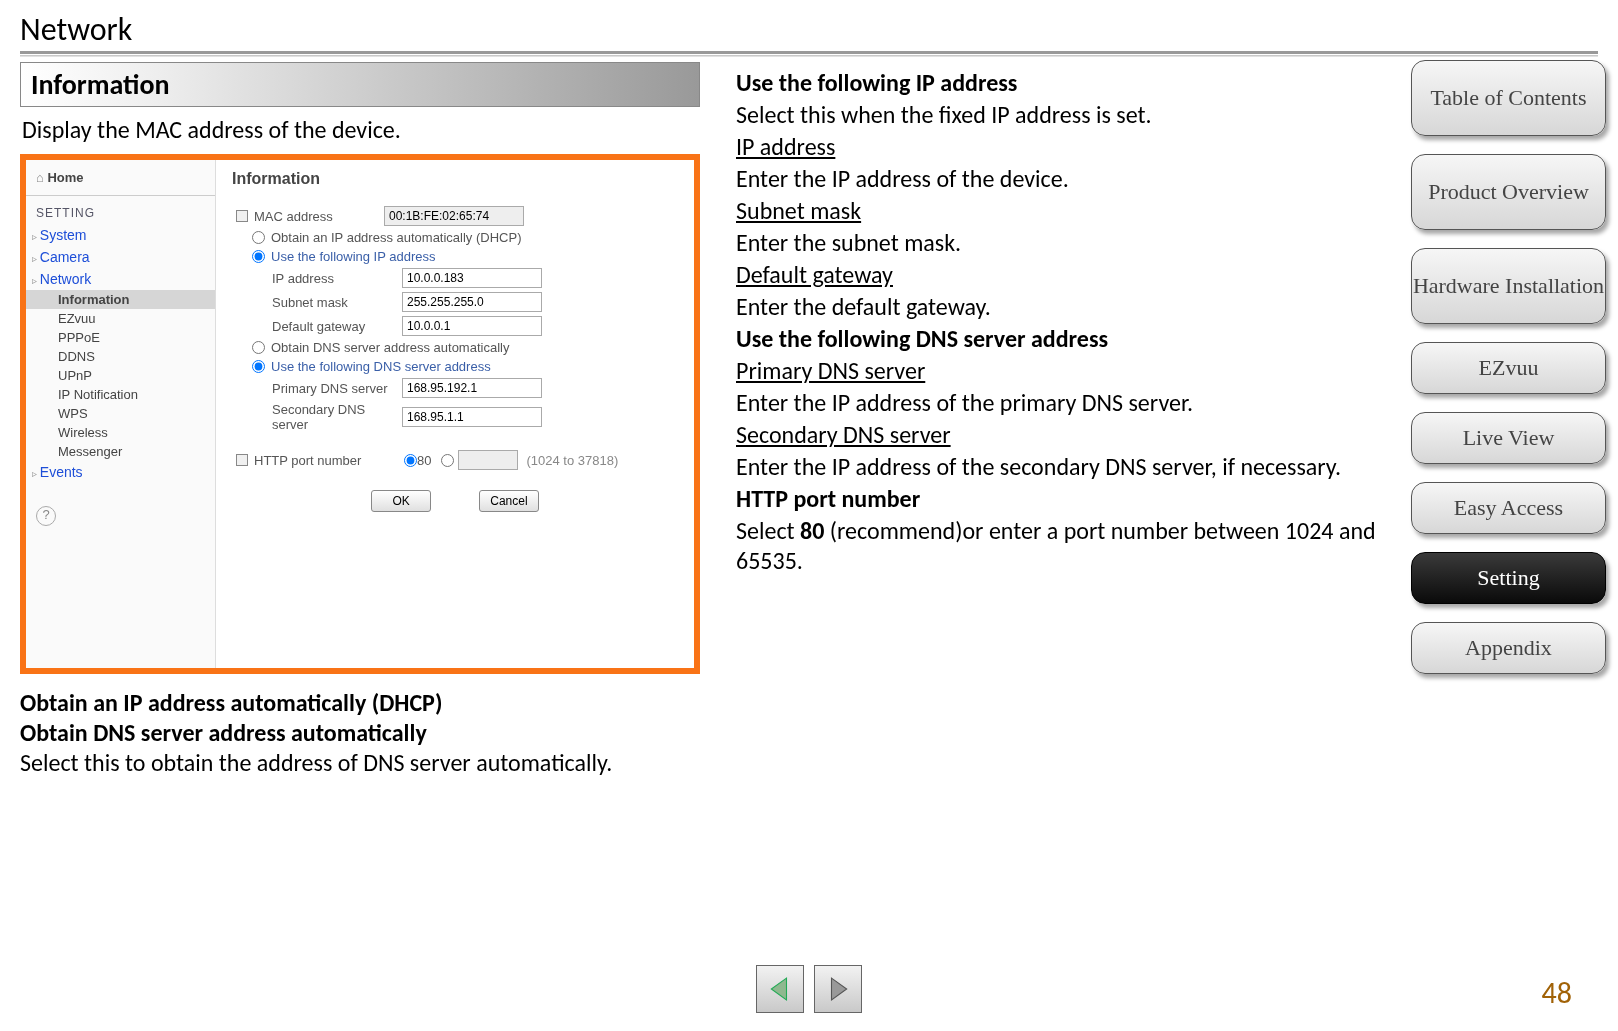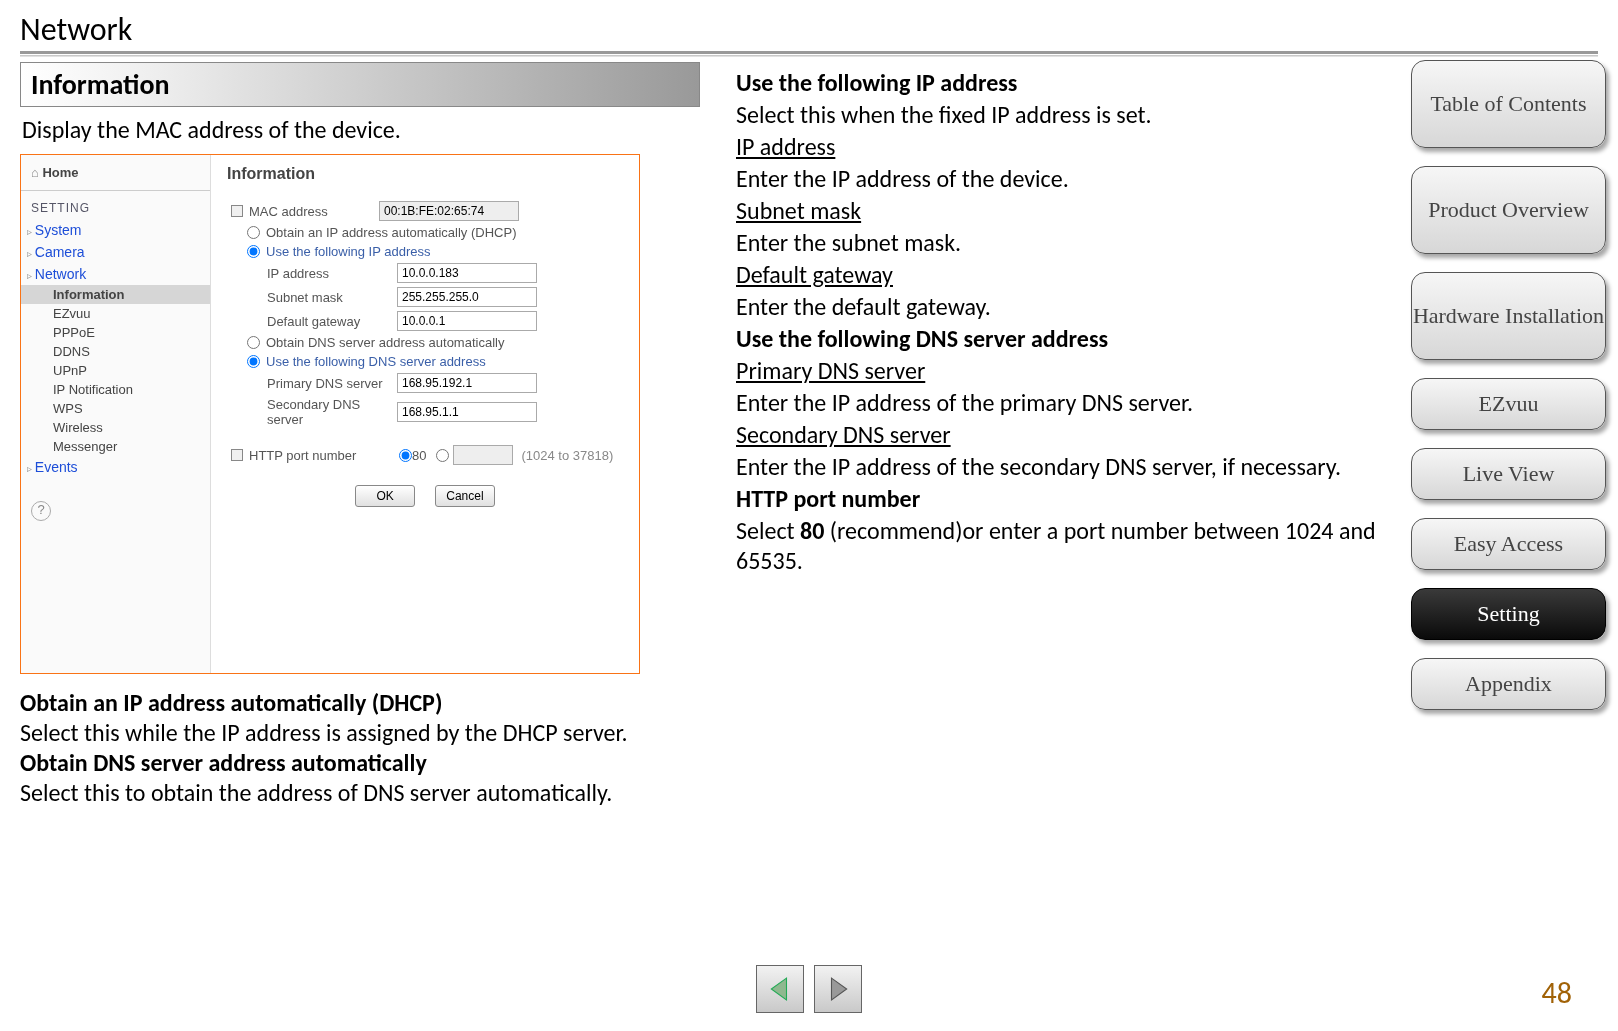--- a/index.html
+++ b/index.html
@@ -36,23 +36,23 @@
   .info-bar {
     background: linear-gradient(to right, #fff 0%, #eee 20%, #999 100%);
     border: 1px solid #888;
     padding: 4px 10px;
     font-size: 28px;
     font-weight: 700;
     margin-bottom: 8px;
   }
   .info-desc { font-size: 24px; margin: 4px 2px 10px; }
   .screenshot-box {
-    border: 1px solid #f97316;
+    border: 6px solid #f97316;
     background: #fff;
-    width: 620px;
+    width: 680px;
     height: 520px;
     display: flex;
     font-family: Arial, sans-serif;
     font-size: 14px;
     color: #444;
   }
   .ss-side {
     width: 190px;
     border-right: 1px solid #ddd;
     background: #fafafa;
@@ -83,39 +83,39 @@
   .ss-row input[type=text].mac { background: #eee; }
   .ss-row input[type=radio] { margin-left: 20px; margin-right: 6px; }
   .ss-row.radio-row { padding-left: 0; }
   .ss-row .sq { width:12px; height:12px; border:1px solid #888; background:#f0f0f0; margin-right:6px; margin-left:4px; display:inline-block; }
   .ss-http { display:flex; align-items:center; margin-top:18px; font-size:13px; color:#555;}
   .ss-http .sq { width:12px; height:12px; border:1px solid #888; background:#f0f0f0; margin-right:6px; margin-left:4px;}
   .ss-http .lbl { width: 150px; }
   .ss-http input[type=text] { width: 60px; height:20px; border:1px solid #aaa; background:#eee; }
   .ss-http .range { color:#888; margin-left:8px; }
   .ss-btns { margin-top: 20px; text-align: center; }
-  .ss-btns button { width: 60px; height: 22px; margin: 0 8px; background: linear-gradient(#fff,#e0e0e0); border:1px solid #888; border-radius:3px; font-size:12px; }
+  .ss-btns button { width: 60px; height: 22px; margin: 0 22px; background: linear-gradient(#fff,#e0e0e0); border:1px solid #888; border-radius:3px; font-size:12px; }
 
   .para { font-size: 24px; line-height: 1.25; margin-top: 14px; }
   .para .h { font-weight: 700; }
   .col-right .block { margin-bottom: 2px; font-size: 24px; line-height: 1.25; }
   .col-right .h { font-weight: 700; }
   .col-right .u { text-decoration: underline; }
 
   .side-nav {
     position: absolute;
     right: 12px;
     top: 60px;
     width: 195px;
     display: flex;
     flex-direction: column;
     gap: 18px;
   }
   .nav-btn {
-    height: 88px;
+    height: 76px;
     border-radius: 14px;
     background: linear-gradient(#f6f6f6, #d7d7d7);
     border: 1px solid #555;
     box-shadow: 3px 4px 4px rgba(0,0,0,.35);
     display: flex;
     align-items: center;
     justify-content: center;
     text-align: center;
     font-family: "Comic Sans MS", "Segoe Script", cursive;
     font-size: 22px;
@@ -241,21 +241,20 @@
         </div>
         <div class="ss-btns">
           <button>OK</button>
           <button>Cancel</button>
         </div>
       </div>
     </div>
 
     <div class="para">
       <div class="h">Obtain an IP address automatically (DHCP)</div>
-      <div>Select this while the IP address is assigned by the DHCP server.</div>
       <div class="h">Obtain DNS server address automatically</div>
       <div>Select this to obtain the address of DNS server automatically.</div>
     </div>
   </div>
 
   <div class="col-right">
     <div class="block h">Use the following IP address</div>
     <div class="block">Select this when the fixed IP address is set.</div>
     <div class="block u">IP address</div>
     <div class="block">Enter the IP address of the device.</div>

